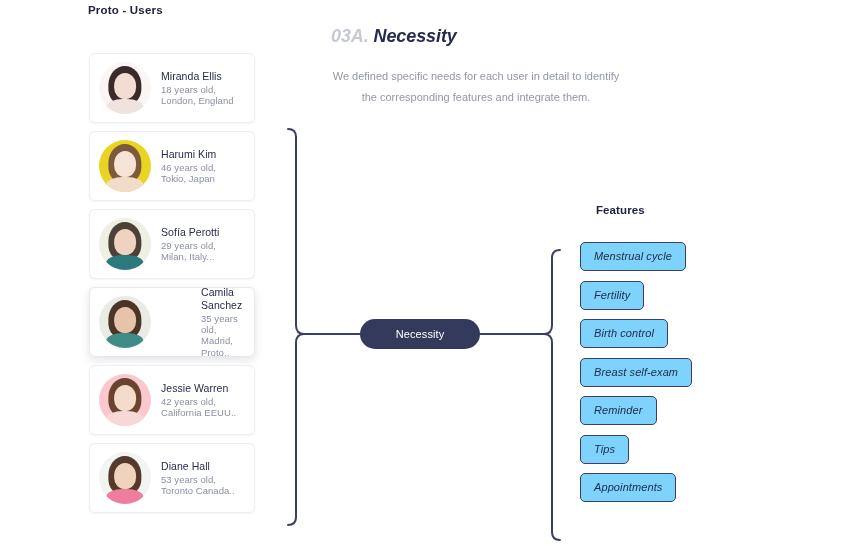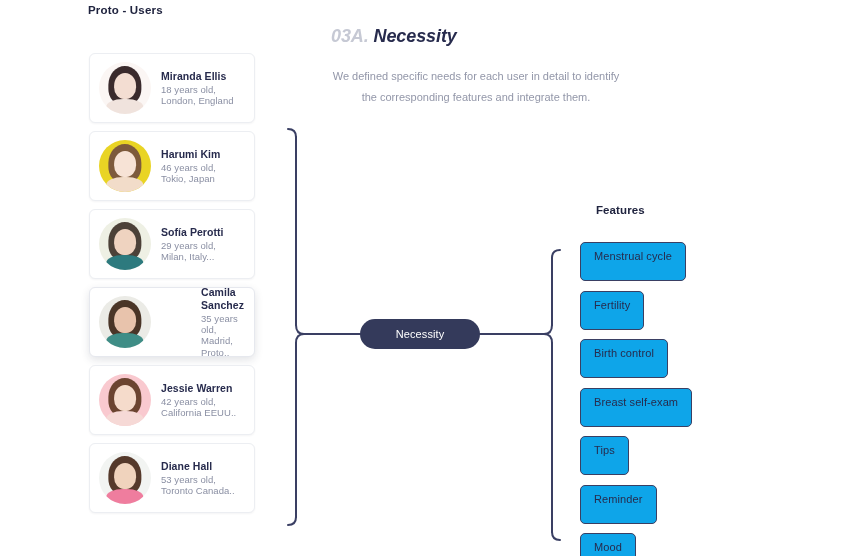--- a/index.html
+++ b/index.html
@@ -88,21 +88,21 @@
     height: 34%;
     transform: translateX(-50%);
     border-radius: 45% 45% 0 0;
   }
   .user-meta {
     margin-left: 10px;
     line-height: 1.18;
   }
   .user-name {
     font-size: 10.5px;
-    font-weight: bold;
+    font-weight: normal;
     color: #272b4d;
     margin-bottom: 2px;
     letter-spacing: 0.05px;
   }
   .user-age, .user-place {
     font-size: 9.5px;
     color: #8a8fa3;
     letter-spacing: 0.05px;
   }
 
@@ -170,31 +170,32 @@
     letter-spacing: 0.1px;
   }
   .features-list {
     position: absolute;
     left: 580px;
     top: 242px;
   }
   .feature-box {
     display: inline-block;
     box-sizing: border-box;
-    height: 39px;
+    height: 29px;
     line-height: 27px;
     padding: 0 13px;
     margin-bottom: 9.5px;
     border: 1px solid #3a3f63;
     border-radius: 5px;
     font-size: 11px;
     color: #272b4d;
-    background: #0ea5e9;
+    background: #7dd3fc;
     letter-spacing: 0.1px;
     white-space: nowrap;
+    font-style: italic;
   }
   .feature-row { display: block; }
 </style>
 </head>
 <body>
 
 <div class="page-title">Proto - Users</div>
 
 <div class="users-column">
     <div class="user-card">
@@ -293,17 +294,16 @@
 </svg>
 
 <div class="node-necessity">Necessity</div>
 
 <div class="features-title">Features</div>
 <div class="features-list">
     <div class="feature-row"><div class="feature-box">Menstrual cycle</div></div>
     <div class="feature-row"><div class="feature-box">Fertility</div></div>
     <div class="feature-row"><div class="feature-box">Birth control</div></div>
     <div class="feature-row"><div class="feature-box">Breast self-exam</div></div>
+    <div class="feature-row"><div class="feature-box">Reminder</div></div>
     <div class="feature-row"><div class="feature-box">Tips</div></div>
-    <div class="feature-row"><div class="feature-box">Reminder</div></div>
-    <div class="feature-row"><div class="feature-box">Mood</div></div>
     <div class="feature-row"><div class="feature-box">Appointments</div></div>
   </div>
 
 </body></html>

